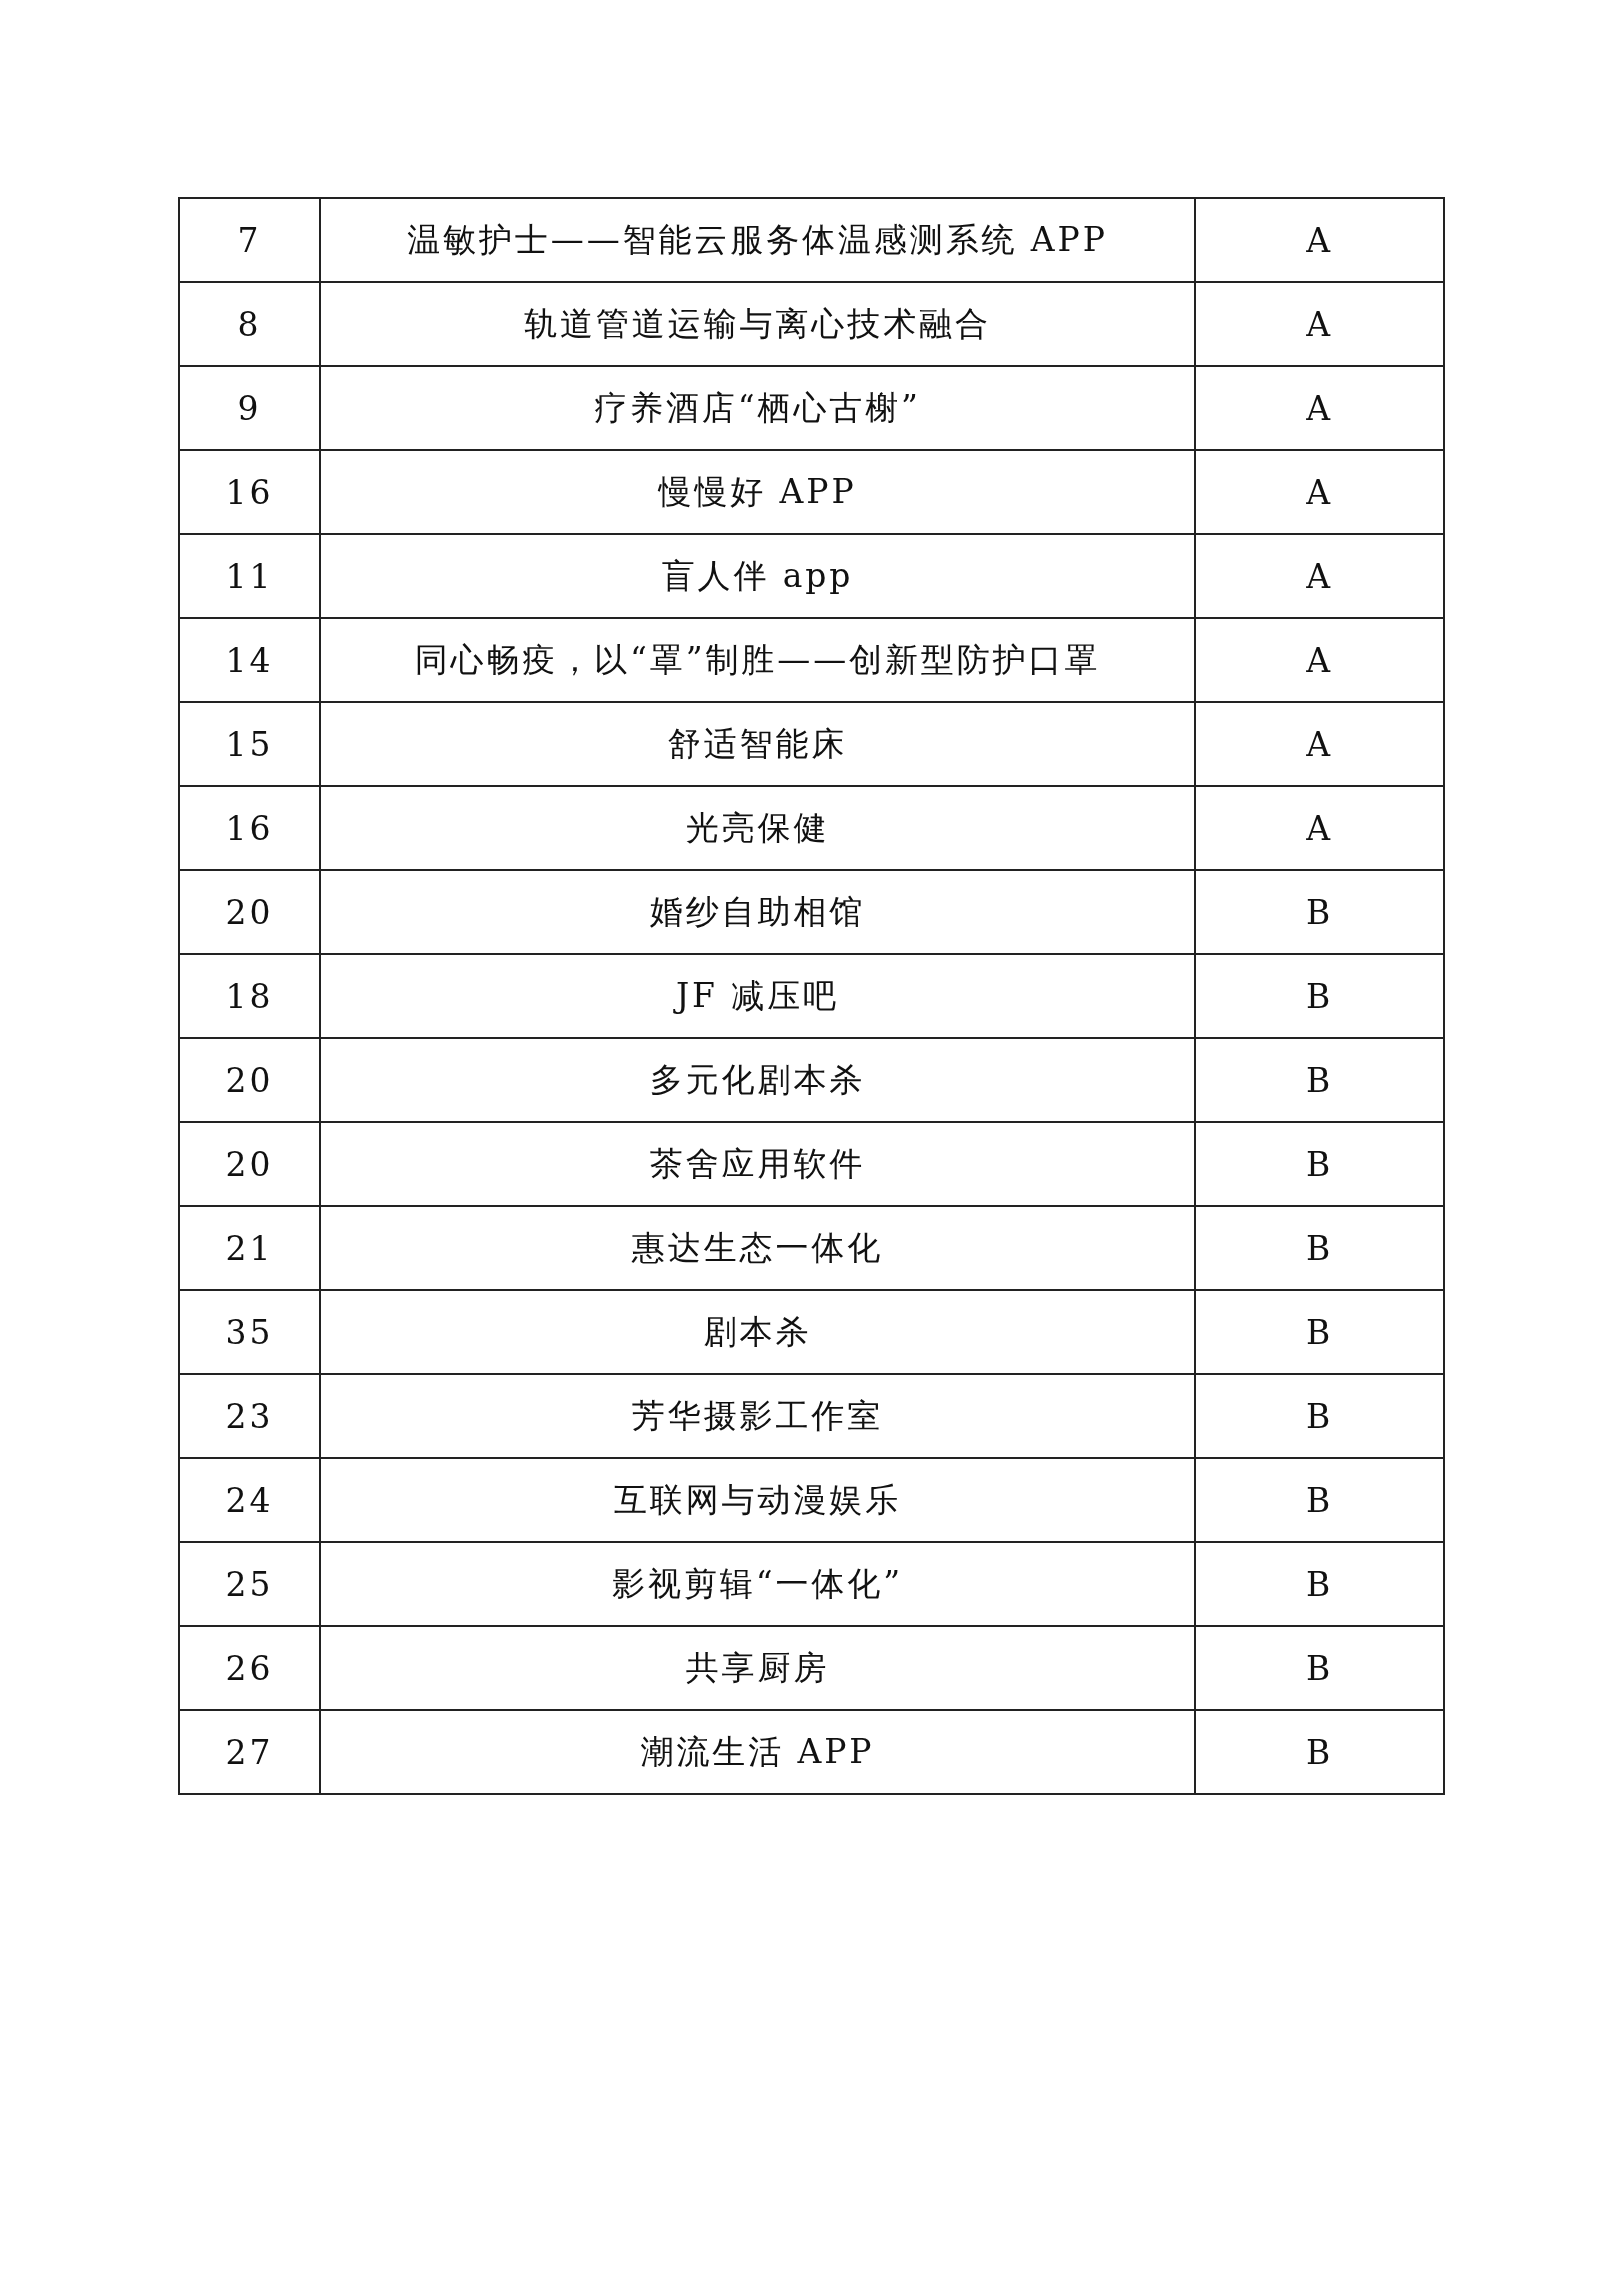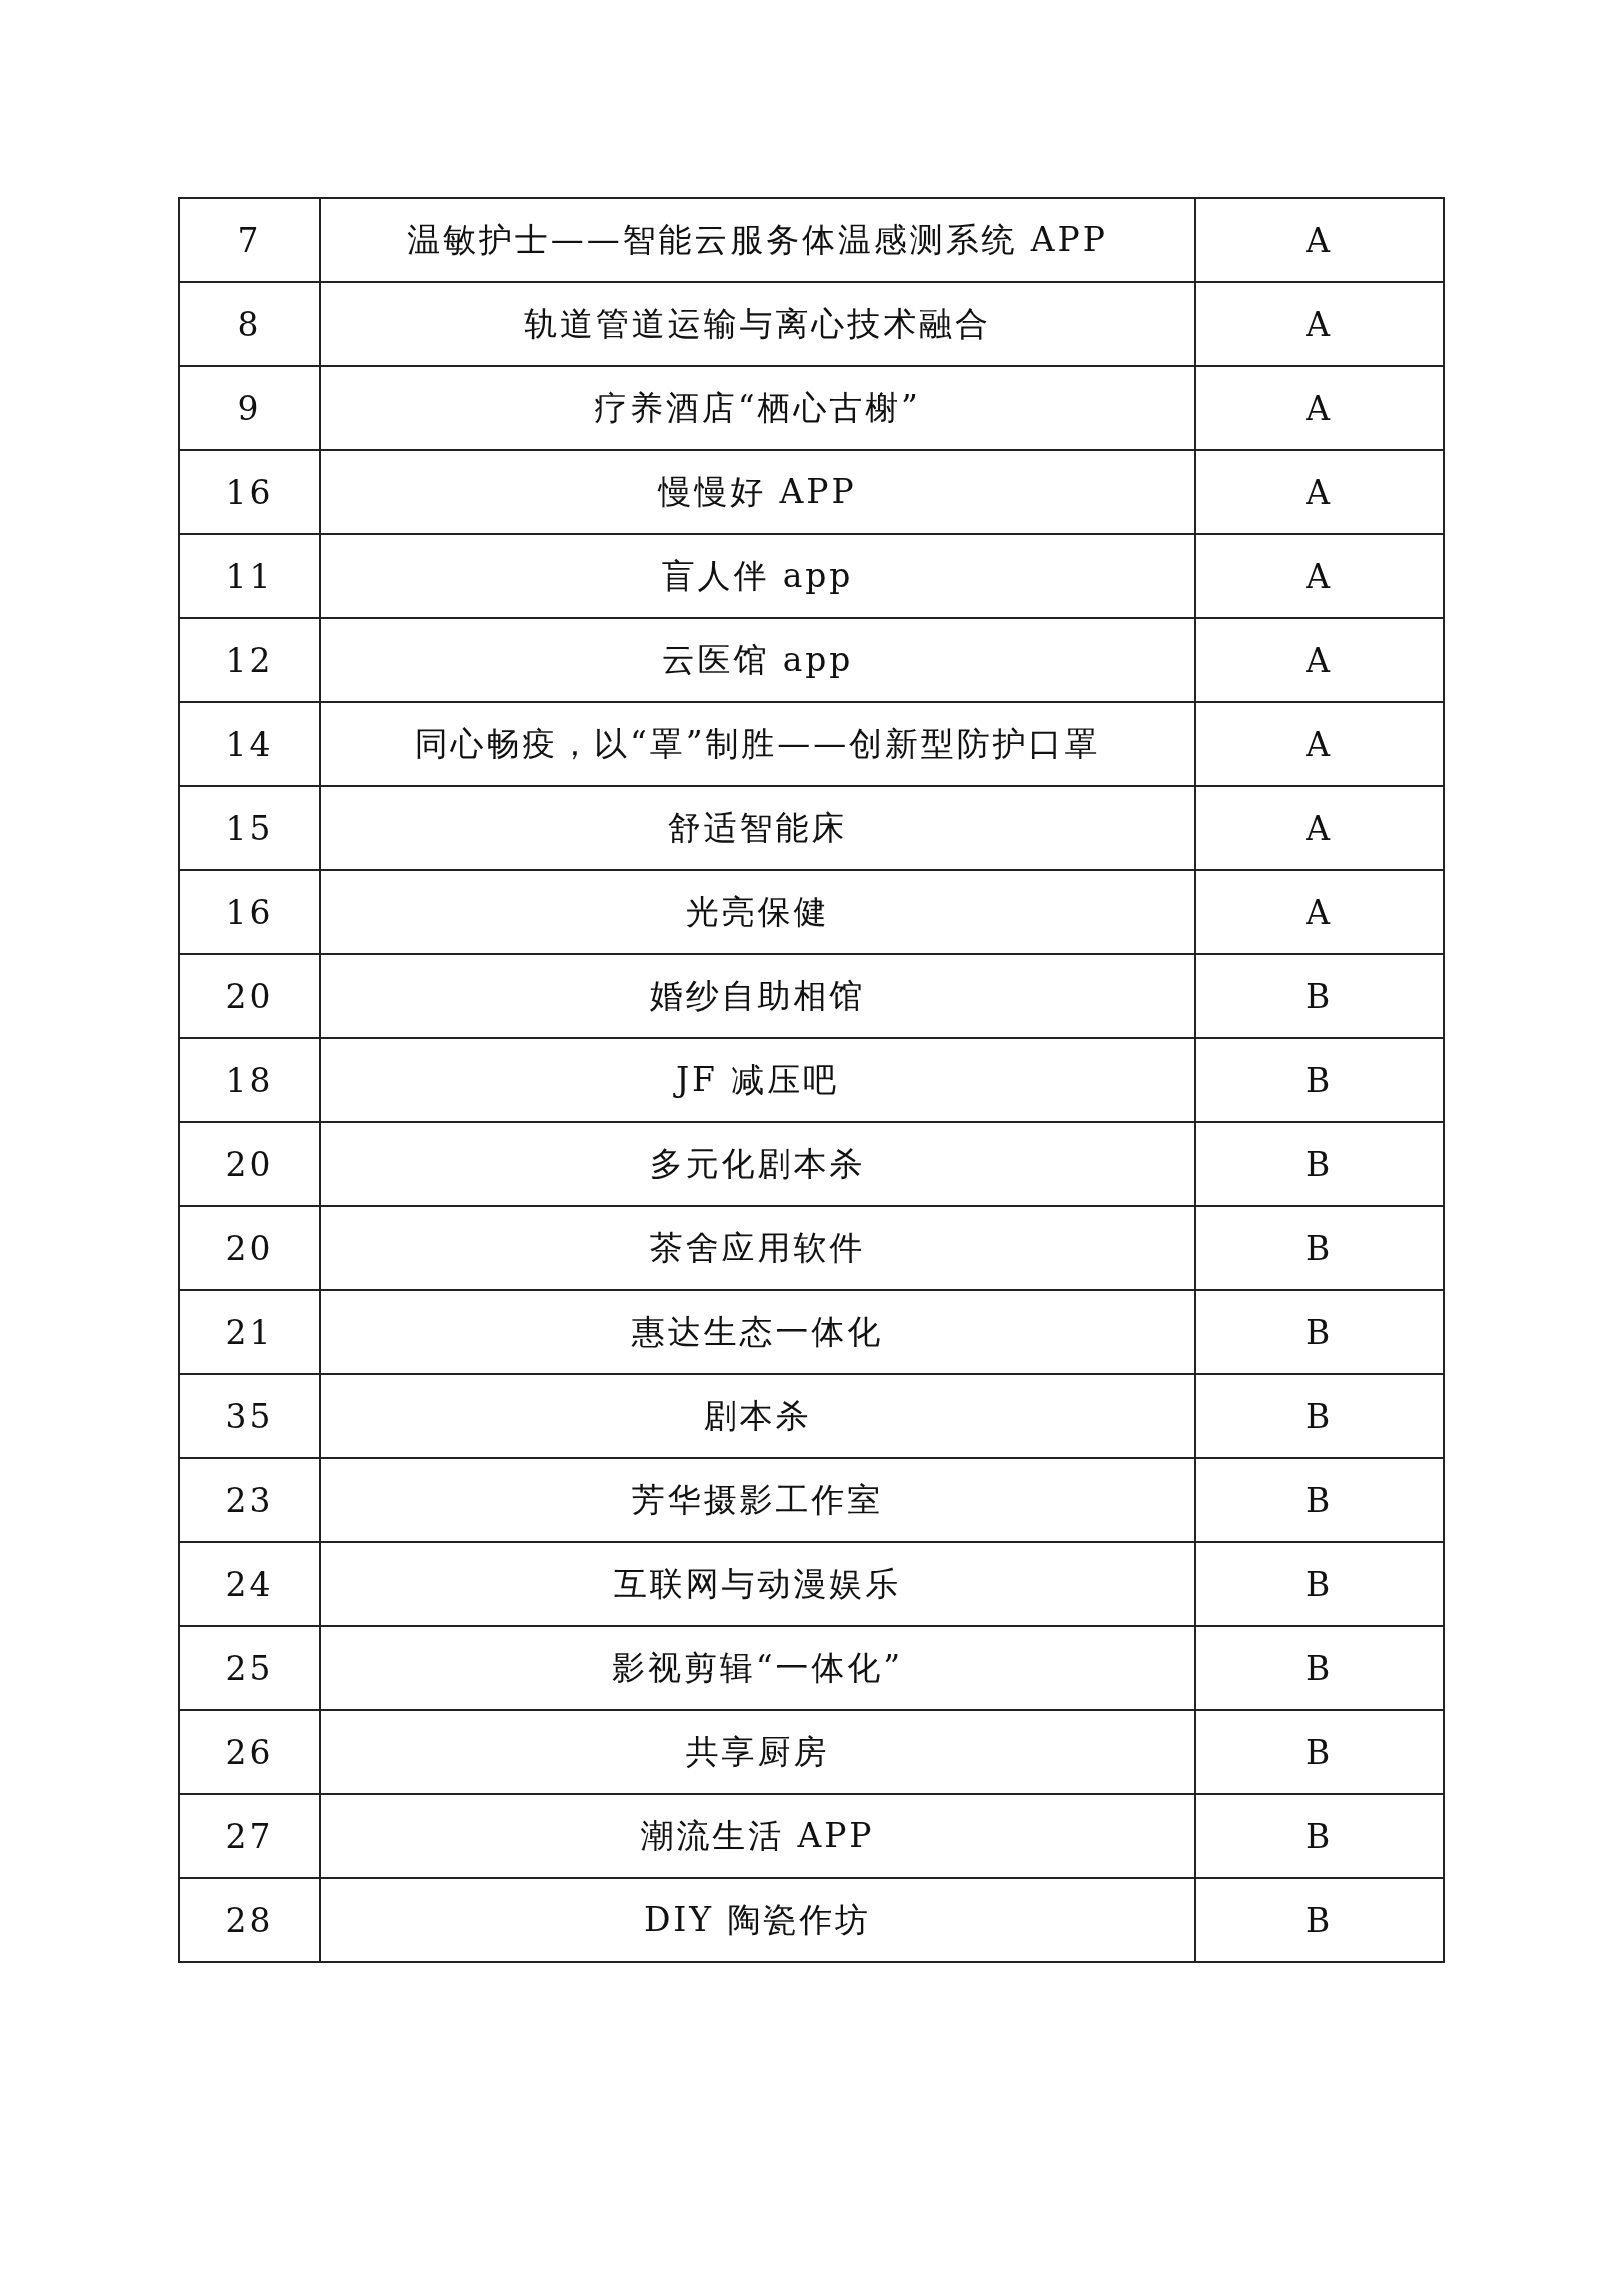--- a/index.html
+++ b/index.html
@@ -56,25 +56,20 @@
           <td class="grade">A</td>
         </tr>
       <tr>
           <td class="num">16</td>
           <td>慢慢好 APP</td>
           <td class="grade">A</td>
         </tr>
       <tr>
           <td class="num">11</td>
           <td>盲人伴 app</td>
-          <td class="grade">A</td>
-        </tr>
-      <tr>
-          <td class="num">12</td>
-          <td>云医馆 app</td>
           <td class="grade">A</td>
         </tr>
       <tr>
           <td class="num">14</td>
           <td>同心畅疫，以“罩”制胜——创新型防护口罩</td>
           <td class="grade">A</td>
         </tr>
       <tr>
           <td class="num">15</td>
           <td>舒适智能床</td>
@@ -133,21 +128,16 @@
       <tr>
           <td class="num">26</td>
           <td>共享厨房</td>
           <td class="grade">B</td>
         </tr>
       <tr>
           <td class="num">27</td>
           <td>潮流生活 APP</td>
           <td class="grade">B</td>
         </tr>
-      <tr>
-          <td class="num">28</td>
-          <td>DIY 陶瓷作坊</td>
-          <td class="grade">B</td>
-        </tr>
     </tbody>
   </table>
 </div>
 
 
 </body></html>

